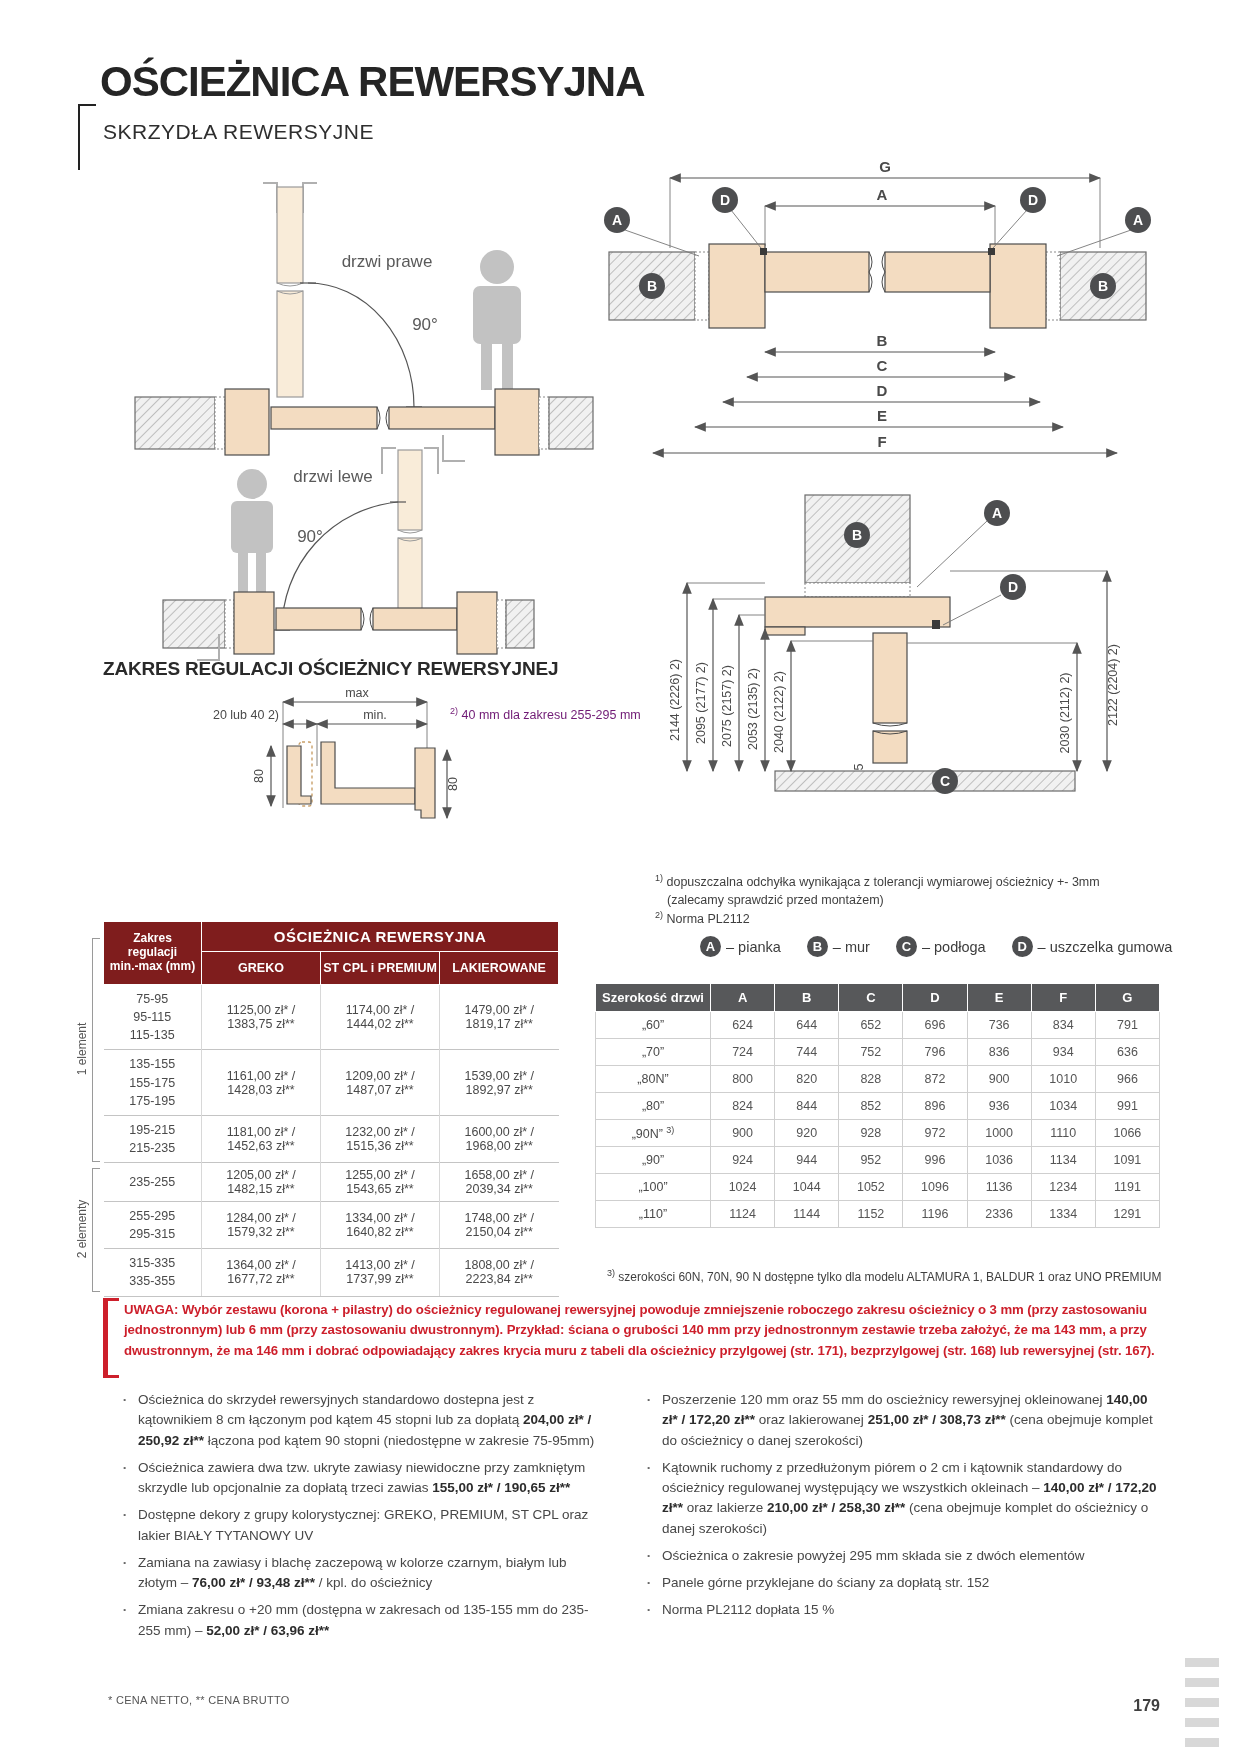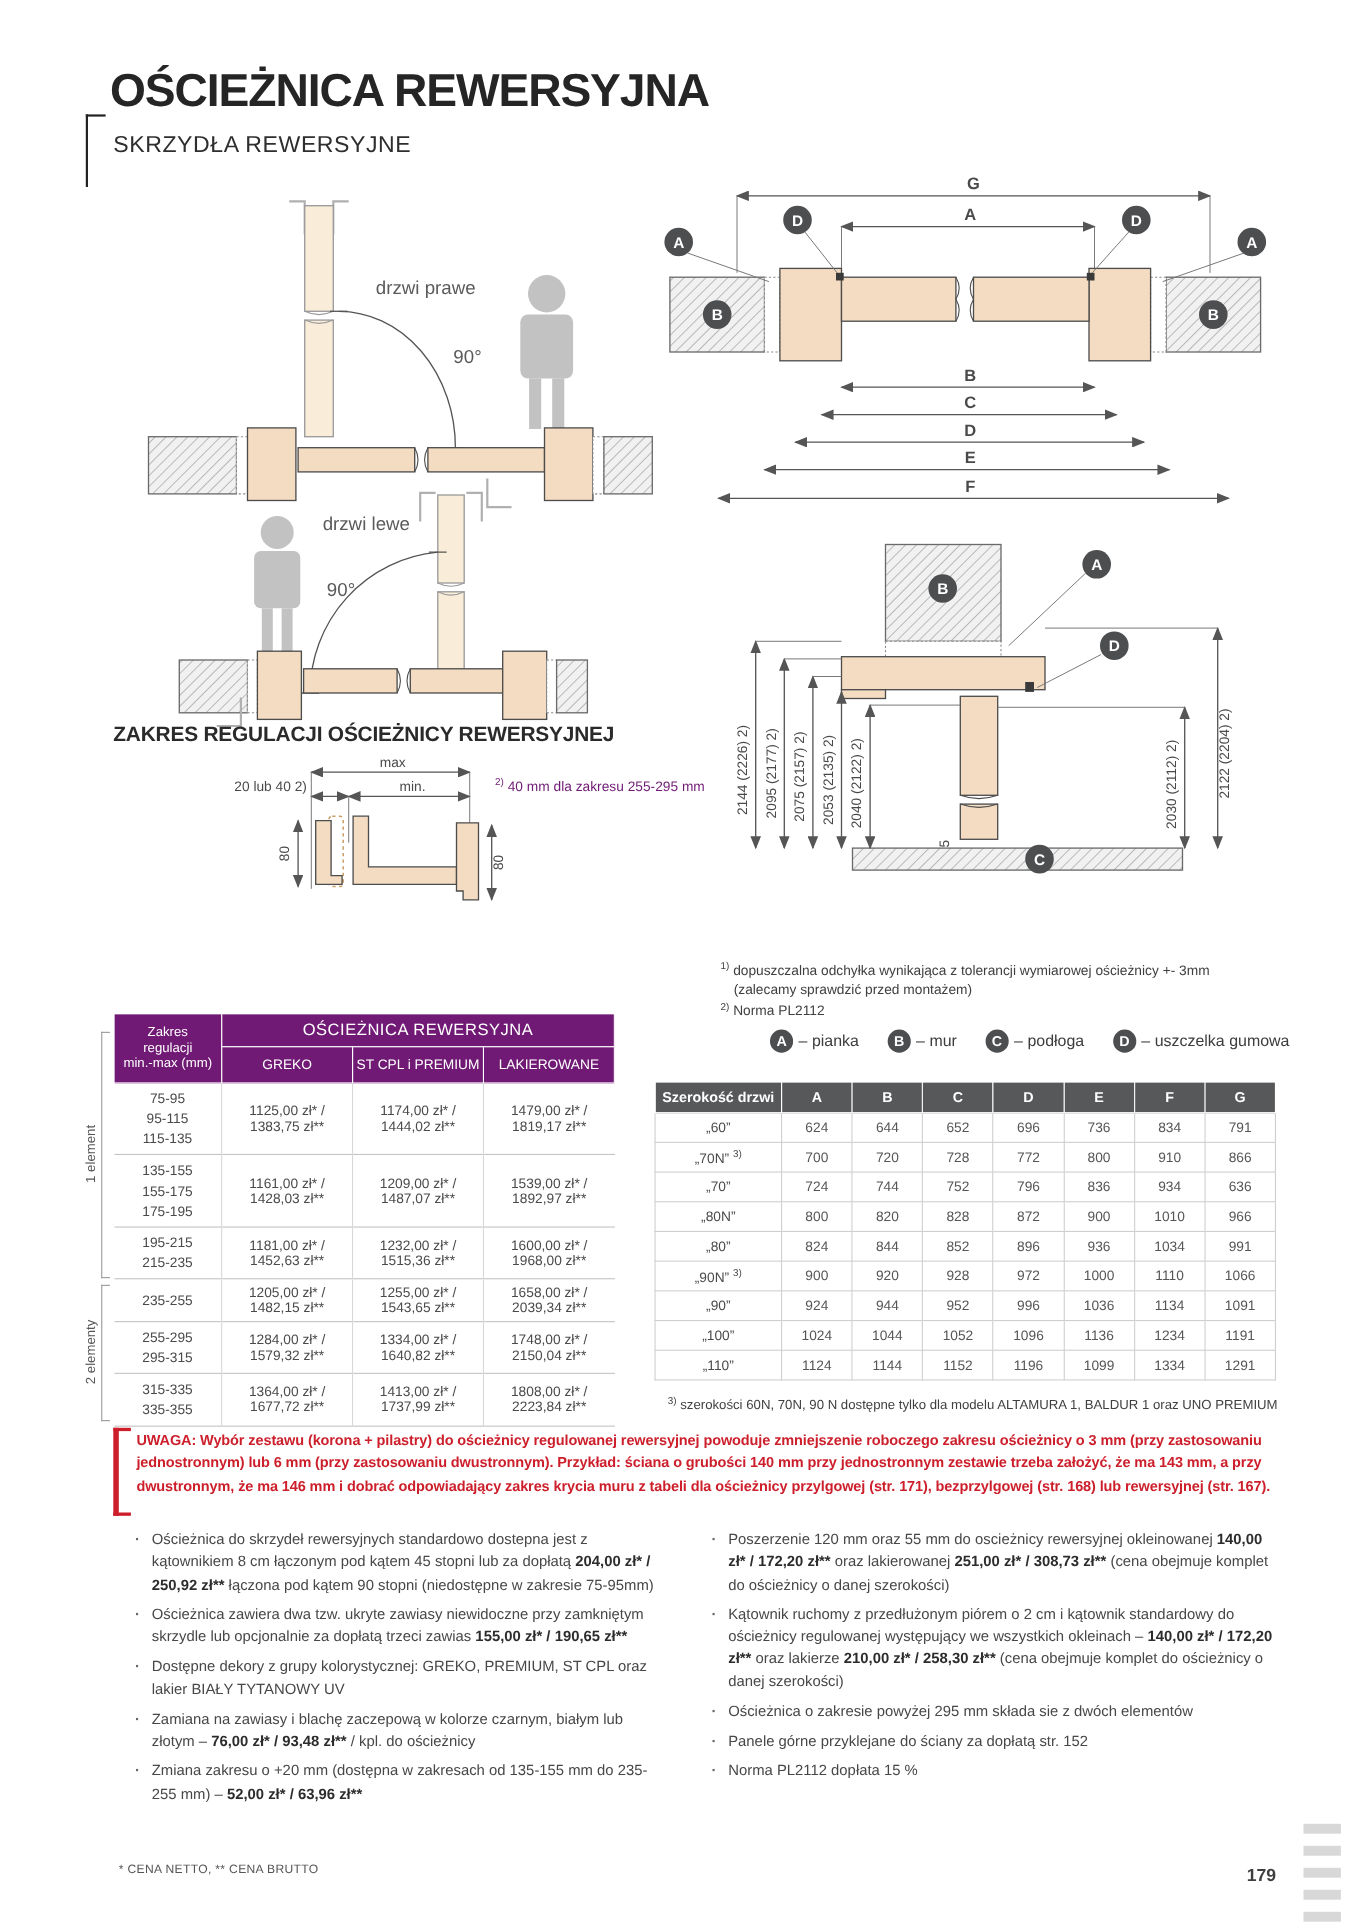--- a/index.html
+++ b/index.html
@@ -33,21 +33,21 @@
   
   .footnotes{left:655px;top:872px;width:500px;font-size:12.5px;color:#3f3f3f;line-height:1.4;}
   sup{font-size:9px;}
 
   
   .reg-note{left:450px;top:706px;font-size:12.5px;color:#701a75;}
 
   
   table{border-collapse:collapse;}
   .price-table{left:103px;top:921px;width:456px;font-size:12.5px;table-layout:fixed;}
-  .price-table th{background:#701a75;color:#fff;font-weight:normal;border:1.5px solid #fff;}
+  .price-table th{background:#7f1d1d;color:#fff;font-weight:bold;border:1.5px solid #fff;}
   .price-table .group-h{font-size:15px;letter-spacing:0.5px;height:27px;}
   .price-table .col0{width:93px;font-size:12px;line-height:1.15;height:58px;padding:2px;}
   .price-table .subh{font-size:12.5px;height:30px;}
   .price-table td{border-top:1px solid #c4c4c4;border-left:1px solid #d8d8d8;text-align:center;color:#4a4a4a;
                   padding:5px 2px;}
   .price-table td:first-child{border-left:none;}
   .price-table tbody tr:last-child td{border-bottom:1px solid #c4c4c4;}
   .range-cell div{line-height:1.45;}
 
   .group-bracket{border-left:1px solid #9a9a9a;border-top:1px solid #9a9a9a;border-bottom:1px solid #9a9a9a;width:7px;}
@@ -455,30 +455,20 @@
           <td class="name">„60”</td>
           <td>624</td>
           <td>644</td>
           <td>652</td>
           <td>696</td>
           <td>736</td>
           <td>834</td>
           <td>791</td>
         </tr>
         <tr>
-          <td class="name">„70N” <sup>3)</sup></td>
-          <td>700</td>
-          <td>720</td>
-          <td>728</td>
-          <td>772</td>
-          <td>800</td>
-          <td>910</td>
-          <td>866</td>
-        </tr>
-        <tr>
           <td class="name">„70”</td>
           <td>724</td>
           <td>744</td>
           <td>752</td>
           <td>796</td>
           <td>836</td>
           <td>934</td>
           <td>636</td>
         </tr>
         <tr>
@@ -530,21 +520,21 @@
           <td>1136</td>
           <td>1234</td>
           <td>1191</td>
         </tr>
         <tr>
           <td class="name">„110”</td>
           <td>1124</td>
           <td>1144</td>
           <td>1152</td>
           <td>1196</td>
-          <td>1099</td>
+          <td>2336</td>
           <td>1334</td>
           <td>1291</td>
         </tr>
       </tbody>
   </table>
   <div class="abs dim-footnote">
     <sup>3)</sup>
     <span>szerokości 60N, 70N, 90 N dostępne tylko dla modelu ALTAMURA 1, BALDUR 1 oraz UNO PREMIUM</span>
   </div>
 

